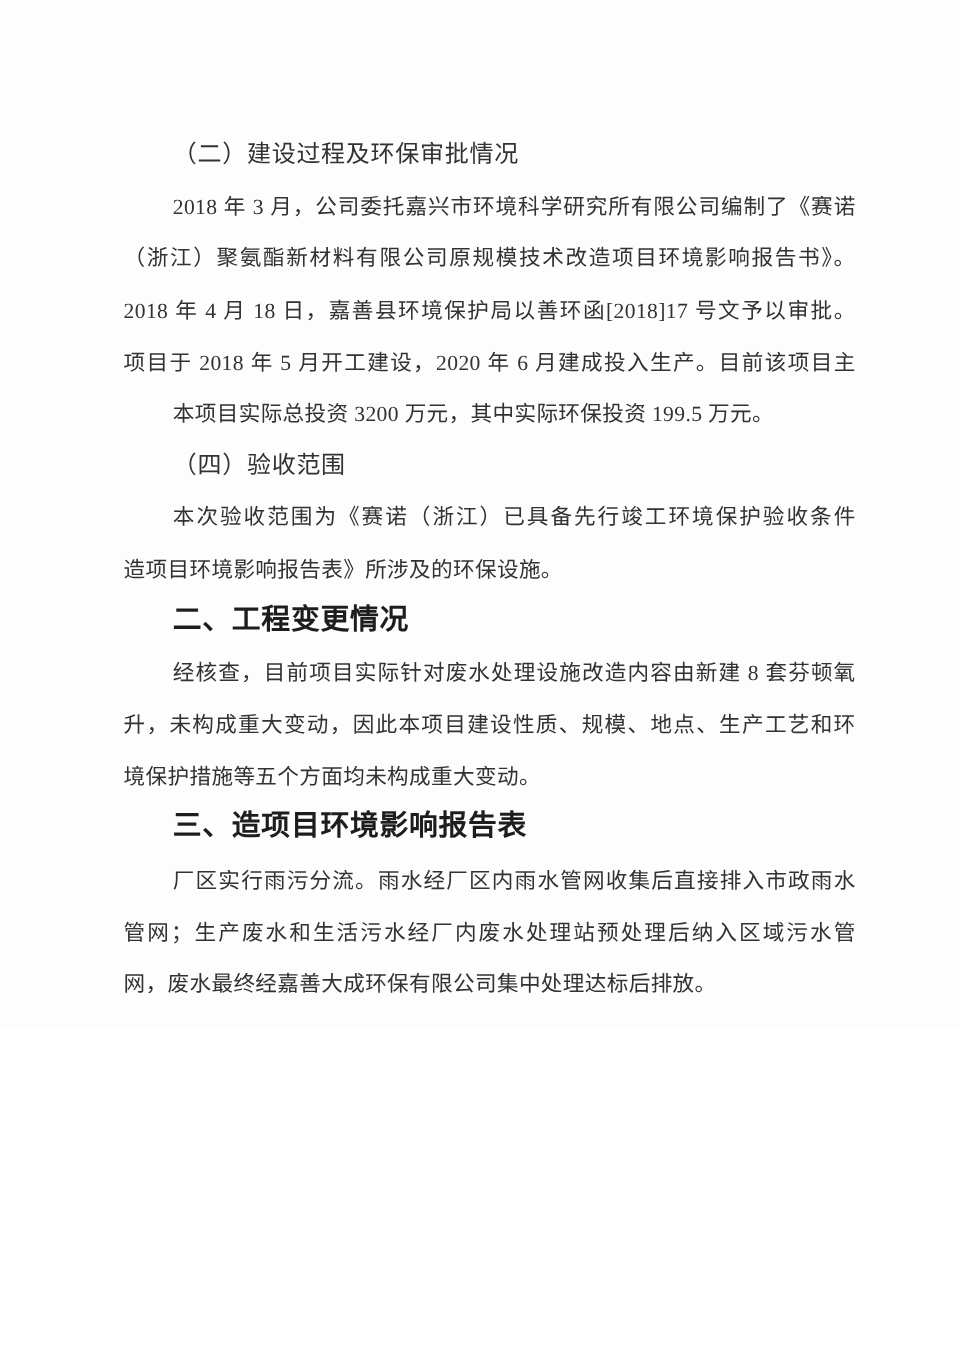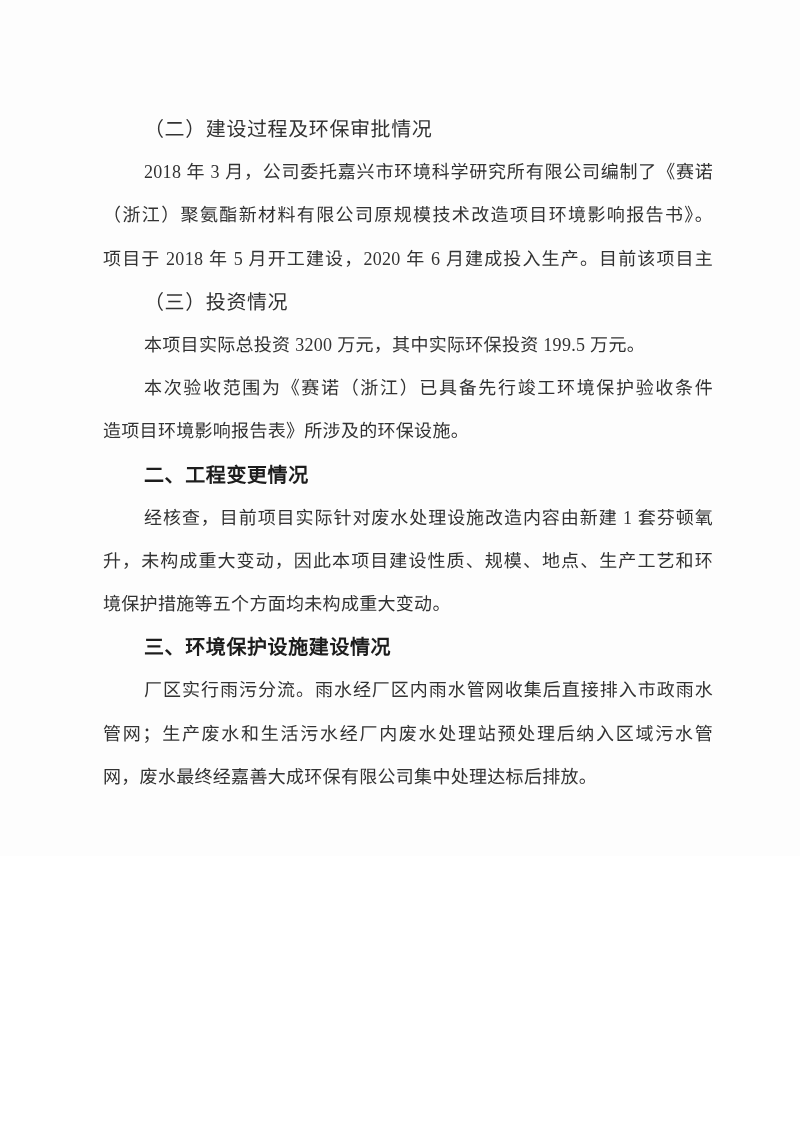--- a/index.html
+++ b/index.html
@@ -36,23 +36,23 @@
     letter-spacing: 0.3px;
   }
   .line.indent {
     padding-left: 41px;
   }
   .line.fill {
     text-align: justify;
     text-align-last: justify;
   }
   .line.bold-heading {
-    font-family: Liberation Sans, sans-serif;
+    font-family: Liberation Mono, monospace;
     font-weight: 700;
-    font-size: 20px;
+    font-size: 24px;
     color: var(--heading-ink);
     letter-spacing: 0.6px;
   }
   .line.subheading {
     font-size: 20px;
     letter-spacing: 0.6px;
   }
   .footer {
     position: absolute;
     left: 0;
@@ -66,30 +66,31 @@
   }
 </style>
 </head>
 <body>
 
 <div class="page">
   <div class="document-body">
       <div class="line subheading indent">（二）建设过程及环保审批情况</div>
       <div class="line indent fill">2018 年 3 月，公司委托嘉兴市环境科学研究所有限公司编制了《赛诺</div>
       <div class="line fill">（浙江）聚氨酯新材料有限公司原规模技术改造项目环境影响报告书》。</div>
+      <div class="line fill">2018 年 4 月 18 日，嘉善县环境保护局以善环函[2018]17 号文予以审批。</div>
       <div class="line fill">项目于 2018 年 5 月开工建设，2020 年 6 月建成投入生产。目前该项目主</div>
-      <div class="line subheading indent">（三）投资情况</div>
       <div class="line indent">本项目实际总投资 3200 万元，其中实际环保投资 199.5 万元。</div>
+      <div class="line subheading indent">（四）验收范围</div>
       <div class="line indent fill">本次验收范围为《赛诺（浙江）已具备先行竣工环境保护验收条件</div>
       <div class="line">造项目环境影响报告表》所涉及的环保设施。</div>
       <div class="line bold-heading indent">二、工程变更情况</div>
-      <div class="line indent fill">经核查，目前项目实际针对废水处理设施改造内容由新建 1 套芬顿氧</div>
+      <div class="line indent fill">经核查，目前项目实际针对废水处理设施改造内容由新建 8 套芬顿氧</div>
       <div class="line fill">升，未构成重大变动，因此本项目建设性质、规模、地点、生产工艺和环</div>
       <div class="line">境保护措施等五个方面均未构成重大变动。</div>
-      <div class="line bold-heading indent">三、环境保护设施建设情况</div>
+      <div class="line bold-heading indent">三、造项目环境影响报告表</div>
       <div class="line indent fill">厂区实行雨污分流。雨水经厂区内雨水管网收集后直接排入市政雨水</div>
       <div class="line fill">管网；生产废水和生活污水经厂内废水处理站预处理后纳入区域污水管</div>
       <div class="line">网，废水最终经嘉善大成环保有限公司集中处理达标后排放。</div>
     </div>
   <div class="footer">
     <span>-2-</span>
   </div>
 </div>
 
 </body></html>

